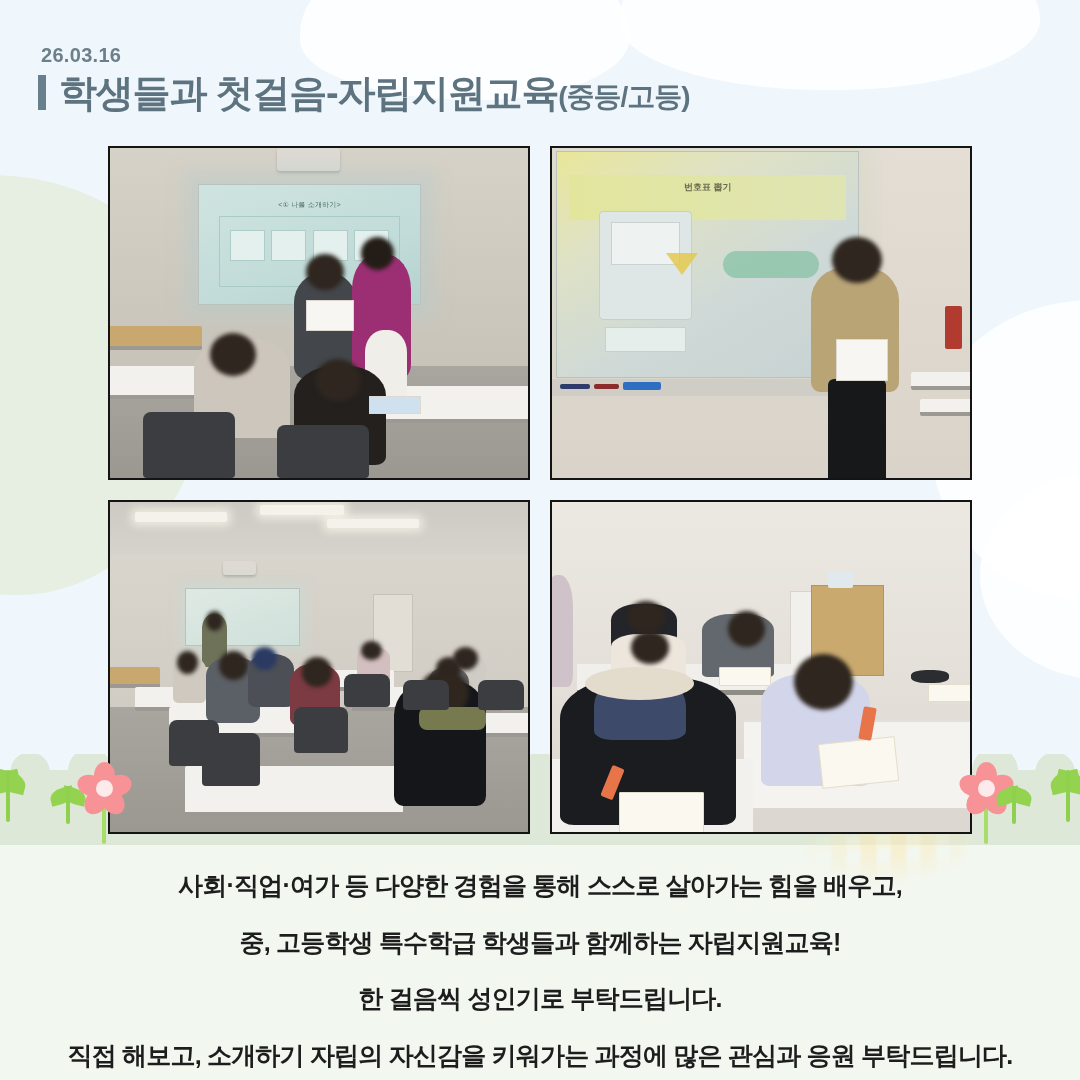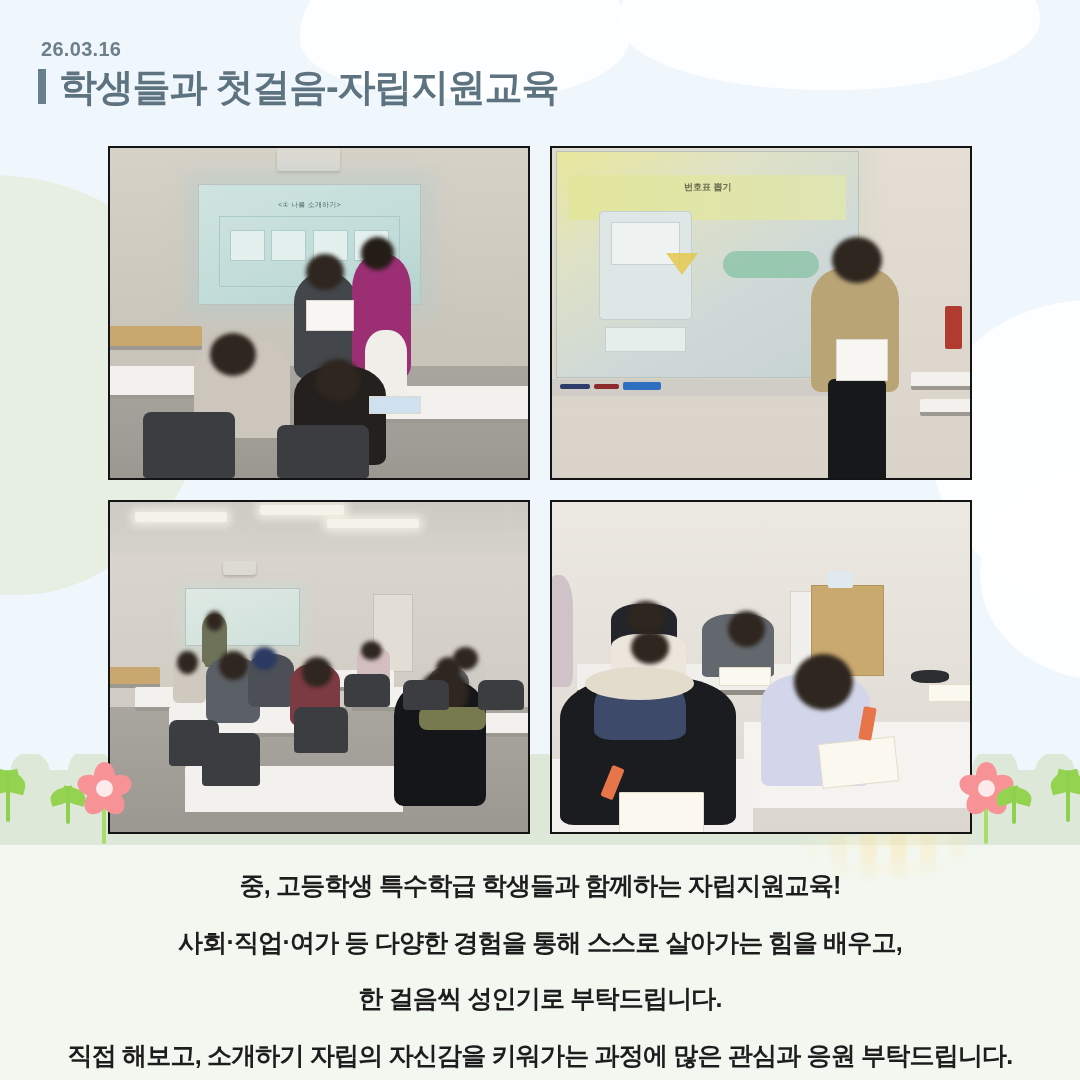--- a/index.html
+++ b/index.html
@@ -130,21 +130,21 @@
   .header {
     position: absolute;
     left: 38px; top: 36px;
     width: 900px;
   }
   .date-label {
     font-size: 20px;
     letter-spacing: .3px;
     color: #6c7f8b;
     font-weight: 600;
-    margin: 2px 0 5px 3px;
+    margin: 8px 0 5px 3px;
     line-height: 1.1;
   }
   .title-row {
     display: flex;
     align-items: baseline;
     gap: 0;
   }
   .title-bar {
     display: inline-block;
     width: 8px;
@@ -325,20 +325,21 @@
   <div class="cloud cloud-d"></div>
   <div class="bg-greenband"></div>
   <div class="bg-bottom"></div>
   <div class="glow-check"></div>
 
   <div class="header">
     <div class="date-label">26.03.16</div>
     <div class="title-row">
       <span class="title-bar"></span>
       <span class="title-main">학생들과 첫걸음-자립지원교육</span>
+        <span class="title-suffix">(중등/고등)</span>
     </div>
   </div>
 
   <div class="photo-grid">
 
     <div class="photo-frame">
       <div class="photo-inner">
         <div class="scn">
           <div class="wall"></div>
           <div class="floorgrey"></div>
@@ -523,19 +524,19 @@
     <div class="leaf r" style="width:24px;height:16px;"></div>
       <div class="stem"></div>
   </div>
   <div class="sprout" style="left:1066px; top:770px; width:4px; height:52px;">
     <div class="leaf l"></div>
       <div class="leaf r"></div>
       <div class="stem"></div>
   </div>
 
   <div class="caption">
+    <p>사회·직업·여가 등 다양한 경험을 통해 스스로 살아가는 힘을 배우고,</p>
     <p>중, 고등학생 특수학급 학생들과 함께하는 자립지원교육!</p>
-    <p>사회·직업·여가 등 다양한 경험을 통해 스스로 살아가는 힘을 배우고,</p>
     <p>한 걸음씩 성인기로 부탁드립니다.</p>
     <p class="wide">직접 해보고, 소개하기 자립의 자신감을 키워가는 과정에 많은 관심과 응원 부탁드립니다.</p>
   </div>
 
 </div>
 
 </body></html>

